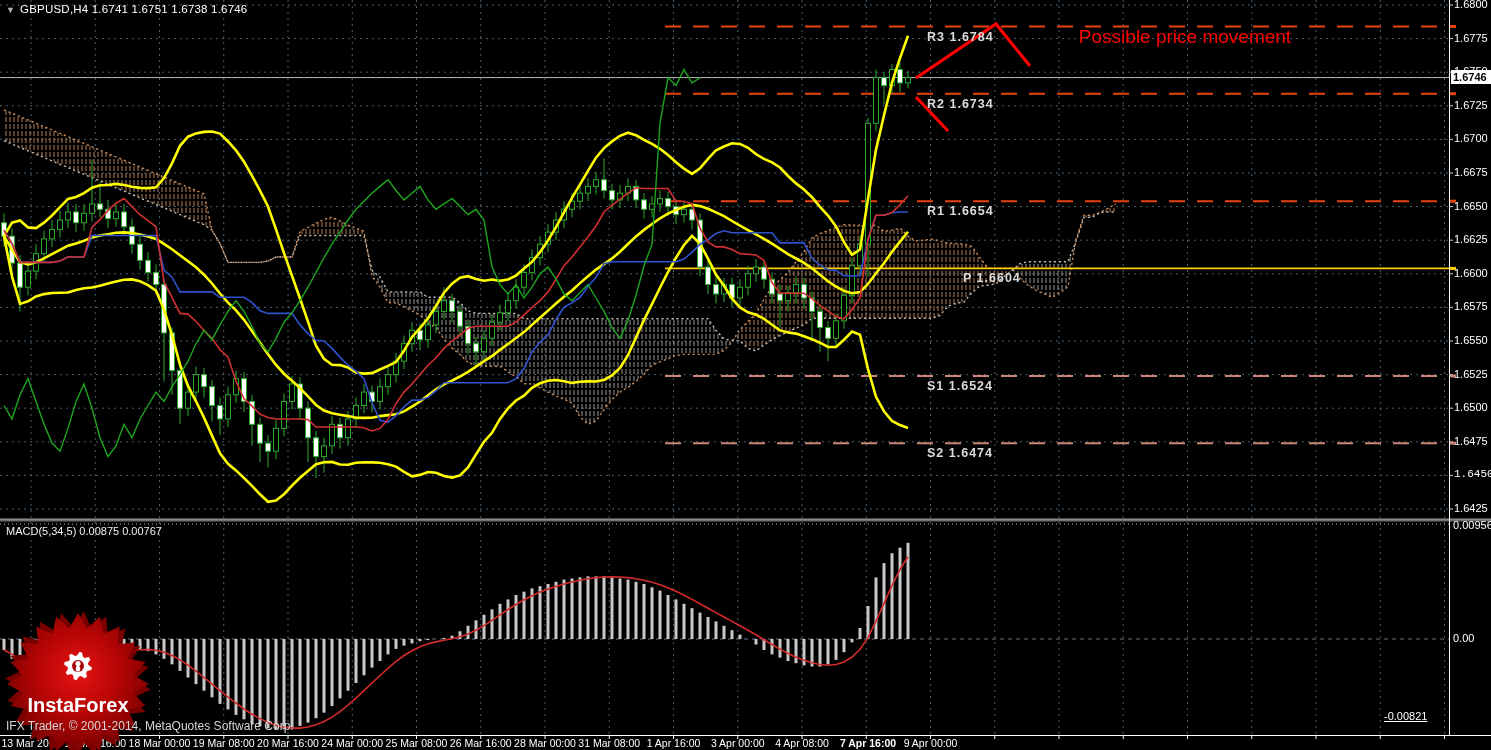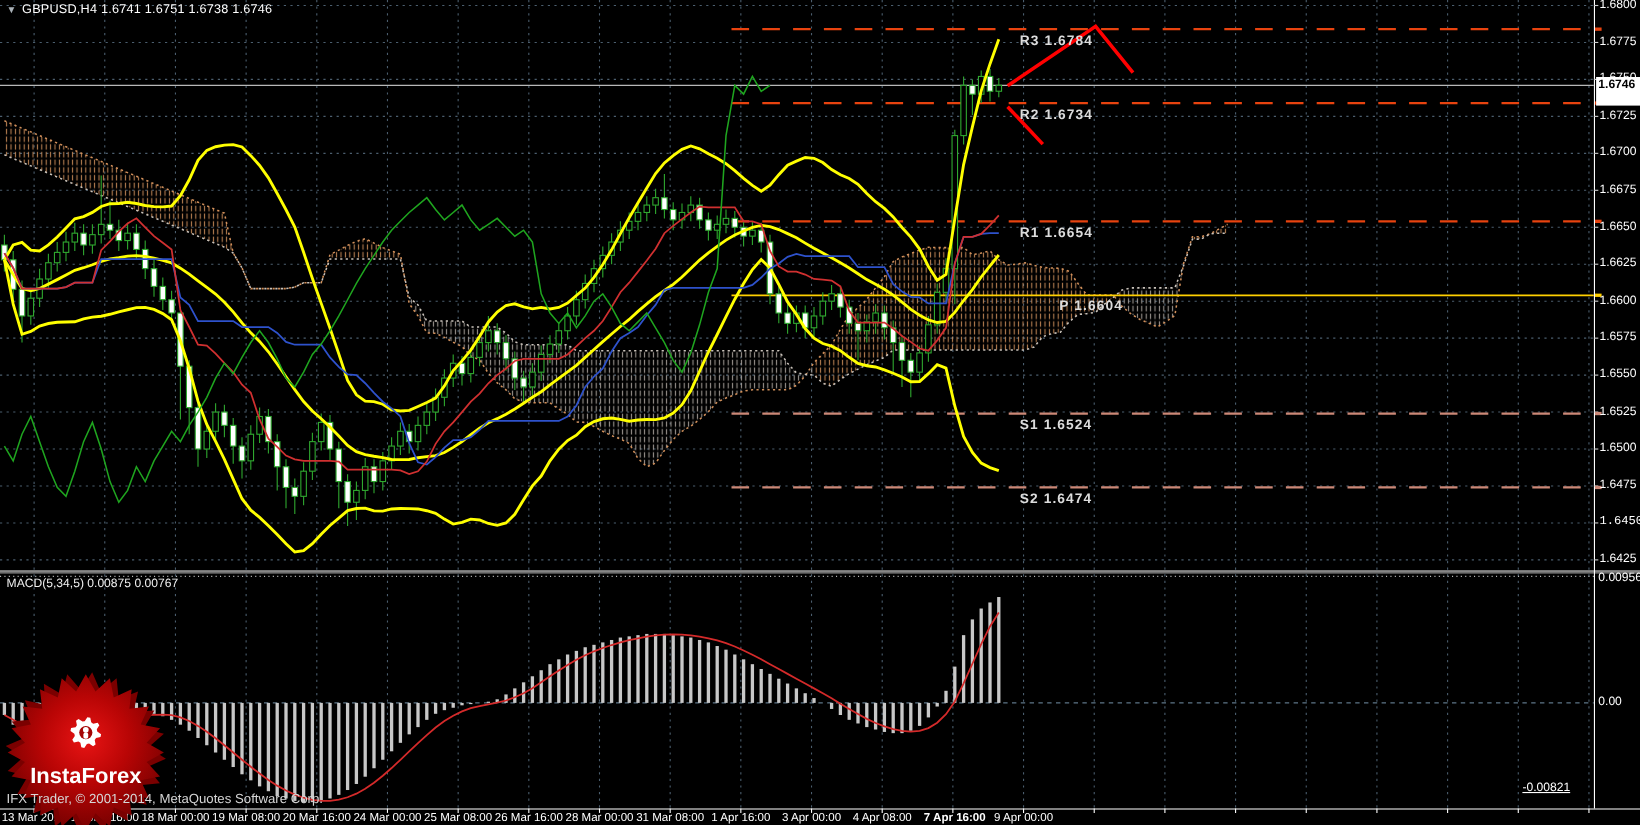--- a/index.html
+++ b/index.html
@@ -6,21 +6,21 @@
   #root{position:relative;width:1491px;height:750px;background:#000;overflow:hidden;
         font-family:"Liberation Sans",sans-serif;}
   #chart-svg{position:absolute;left:0;top:0;}
   .abs{position:absolute;white-space:nowrap;}
   #title-bar{left:6px;top:3px;color:#fff;font-size:11.5px;letter-spacing:.2px;}
   #title-bar .tri{color:#aab2b8;font-size:9px;margin-right:5px;}
   #macd-label{left:6px;top:525px;color:#f0f0f0;font-size:11px;}
   #copyright{left:6px;top:719px;color:#d7d7d7;font-size:12px;z-index:6;}
   #anno-ru{top:3px;left:1197px;transform:translateX(-50%);color:#ff0000;font-size:20px;z-index:5;}
   #anno-en{top:26px;left:1185px;transform:translateX(-50%);color:#ff0000;font-size:19px;z-index:5;}
-  #price-badge{left:1451px;top:70px;width:39px;height:26px;background:#fff;color:#000;
+  #price-badge{left:1451px;top:70px;width:39px;height:14px;background:#fff;color:#000;
       font-size:11px;font-weight:bold;text-align:left;padding-left:2px;line-height:14px;z-index:4;}
   .axis-label{position:absolute;color:#fff;font-size:11px;}
   .macd-axis-label{position:absolute;color:#fff;font-size:11px;}
   .date-label{position:absolute;color:#fff;font-size:10.5px;transform:translateX(-50%);top:737px;}
   .pivot-label{position:absolute;color:#dcdcdc;font-size:12.5px;font-weight:bold;letter-spacing:1px;}
   #logo{position:absolute;left:0px;top:606px;z-index:5;}
 </style>
 </head>
 <body>
 
@@ -493,20 +493,21 @@
       <rect x="1450" y="25.004000000000616" width="6" height="3" fill="#e8430f"></rect>
       <rect x="1450" y="92.20399999999918" width="6" height="3" fill="#e8430f"></rect>
       <rect x="1450" y="199.72399999999928" width="6" height="3" fill="#e8430f"></rect>
       <rect x="1450" y="266.9239999999978" width="6" height="3" fill="#ffcf00"></rect>
       <rect x="1450" y="374.4439999999979" width="6" height="3" fill="#cc8877"></rect>
       <rect x="1450" y="441.6439999999995" width="6" height="3" fill="#cc8877"></rect>
     </svg>
 
   <div class="abs" id="title-bar"><span class="tri">▼</span><span>GBPUSD,H4  1.6741 1.6751 1.6738 1.6746</span></div>
 
+  <div class="abs" id="anno-en">Possible price movement</div>
 
   <div class="abs" id="macd-label">MACD(5,34,5) 0.00875 0.00767</div>
 
   <div class="abs" id="price-badge">1.6746</div>
 
   <div class="abs" id="copyright">IFX Trader, © 2001-2014, MetaQuotes Software Corp.</div>
 
   <svg id="logo" width="190" height="144">
     <defs>
       <radialGradient id="lg" cx="50%" cy="42%" r="62%">

